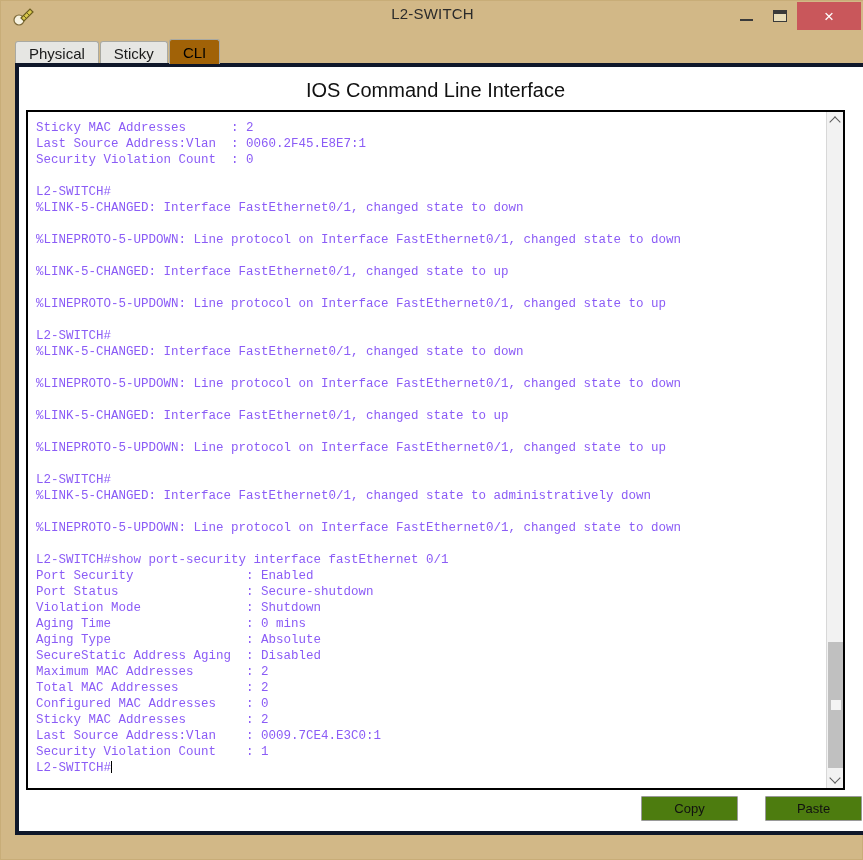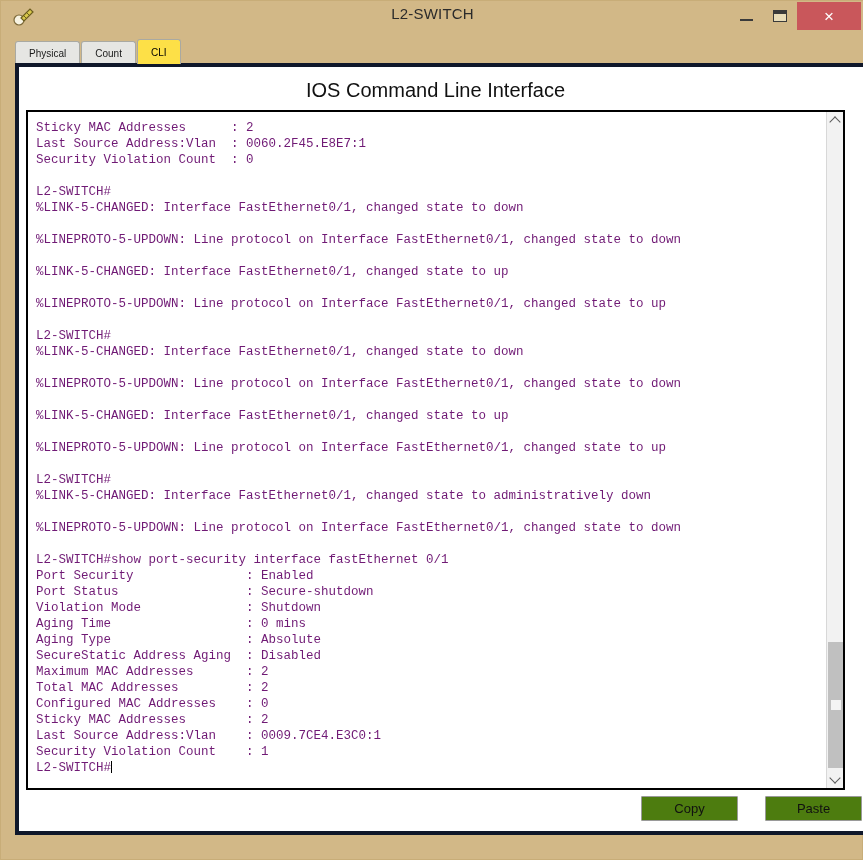--- a/index.html
+++ b/index.html
@@ -94,33 +94,33 @@
     left: 14px; top: 8px;
     height: 25px;
     display: flex;
     align-items: flex-end;
   }
   .tab {
     height: 23px;
     padding: 0 13px;
     display: flex;
     align-items: center;
-    font-size: 10px;
+    font-size: 15px;
     color: #1a1a1a;
     background: #e6e6e3;
     border: 1px solid #a9a9a2;
     border-bottom: none;
     border-radius: 3px 3px 0 0;
     margin-right: 1px;
     box-sizing: border-box;
     cursor: default;
     user-select: none;
   }
   .tab.active {
-    background: #fde047;
+    background: #a16207;
     border-color: #a9a9a2;
     height: 25px;
     color: #000000;
     position: relative;
     z-index: 3;
   }
 
   
   .client {
     position: absolute;
@@ -155,21 +155,21 @@
     overflow: hidden;
   }
   .terminal-text {
     position: absolute;
     left: 8px;
     top: -5px;
     width: 790px;
     font-family: "Liberation Mono", "DejaVu Sans Mono", monospace;
     font-size: 12.5px;
     line-height: 16px;
-    color: #701a75;
+    color: #8b5cf6;
     white-space: pre;
     user-select: text;
   }
   .caret {
     display: inline-block;
     width: 1px;
     height: 12px;
     background: #000000;
     vertical-align: -2px;
     margin-left: 0px;
@@ -268,21 +268,21 @@
       <span class="close-glyph">×</span>
     </div>
   </div>
 
   <div class="tabstrip">
     <div class="tabs-inner">
       <div class="tab">
         <span>Physical</span>
       </div>
       <div class="tab">
-        <span>Count</span>
+        <span>Sticky</span>
       </div>
       <div class="tab active">
         <span>CLI</span>
       </div>
     </div>
   </div>
 
   <div class="client">
 
     <div class="panel-heading">IOS Command Line Interface</div>

